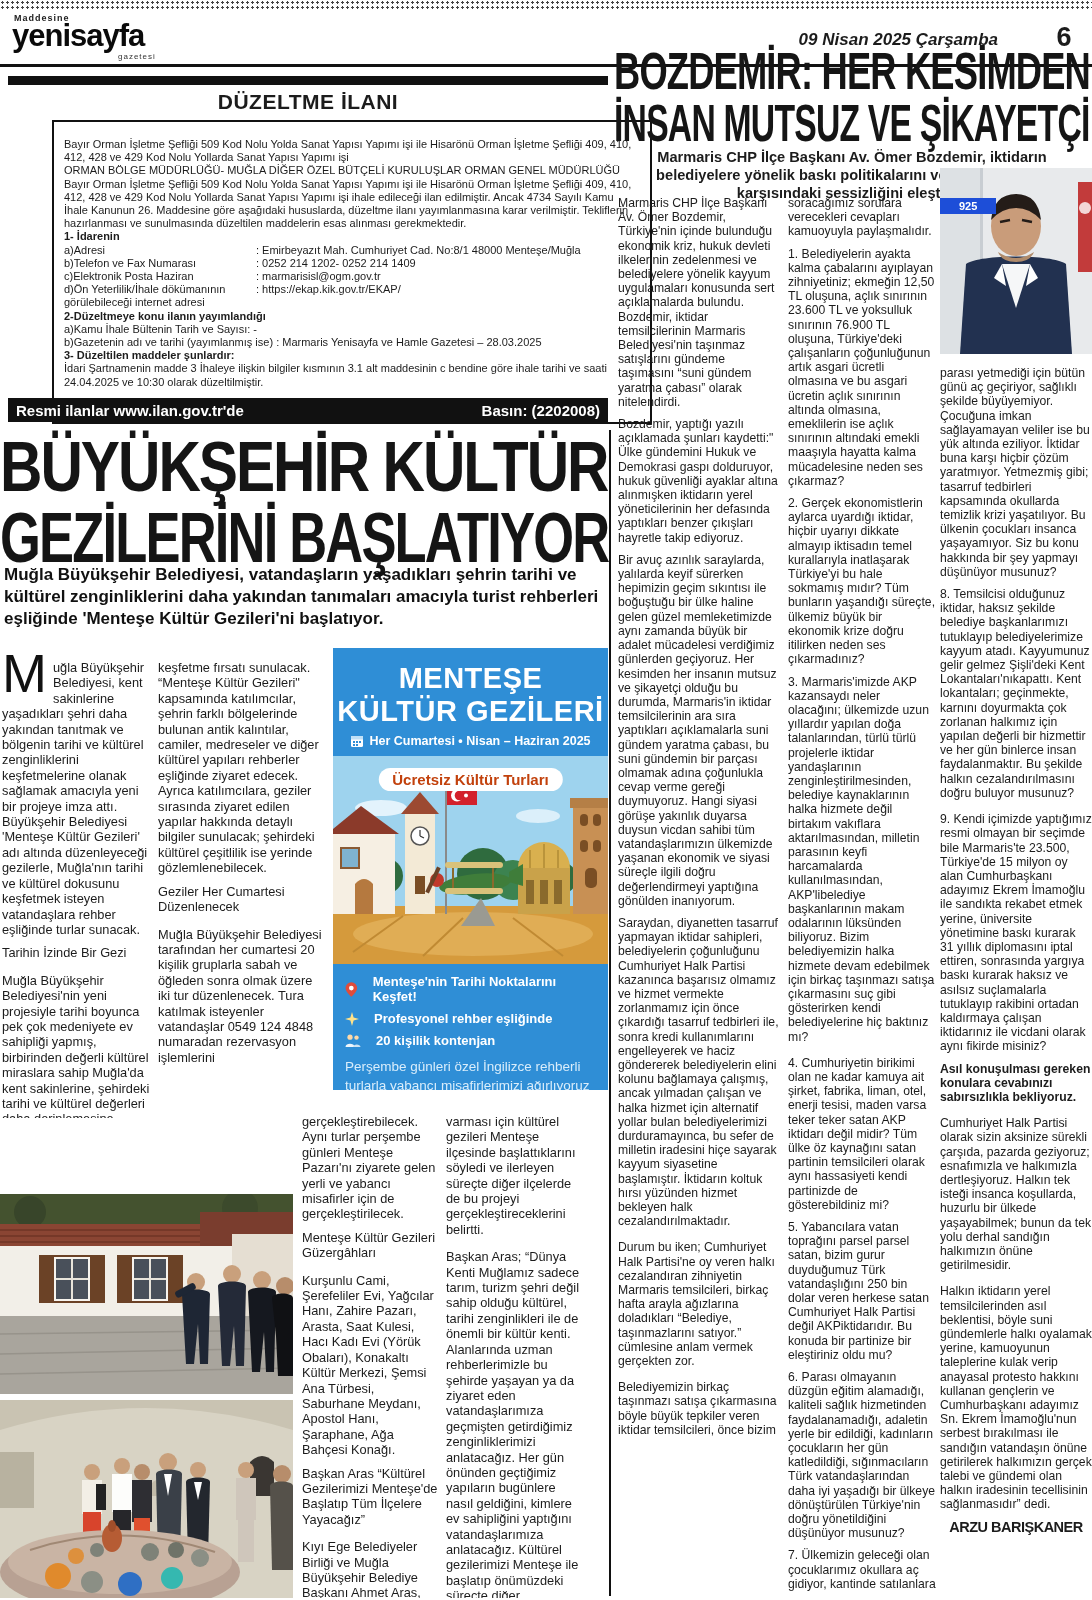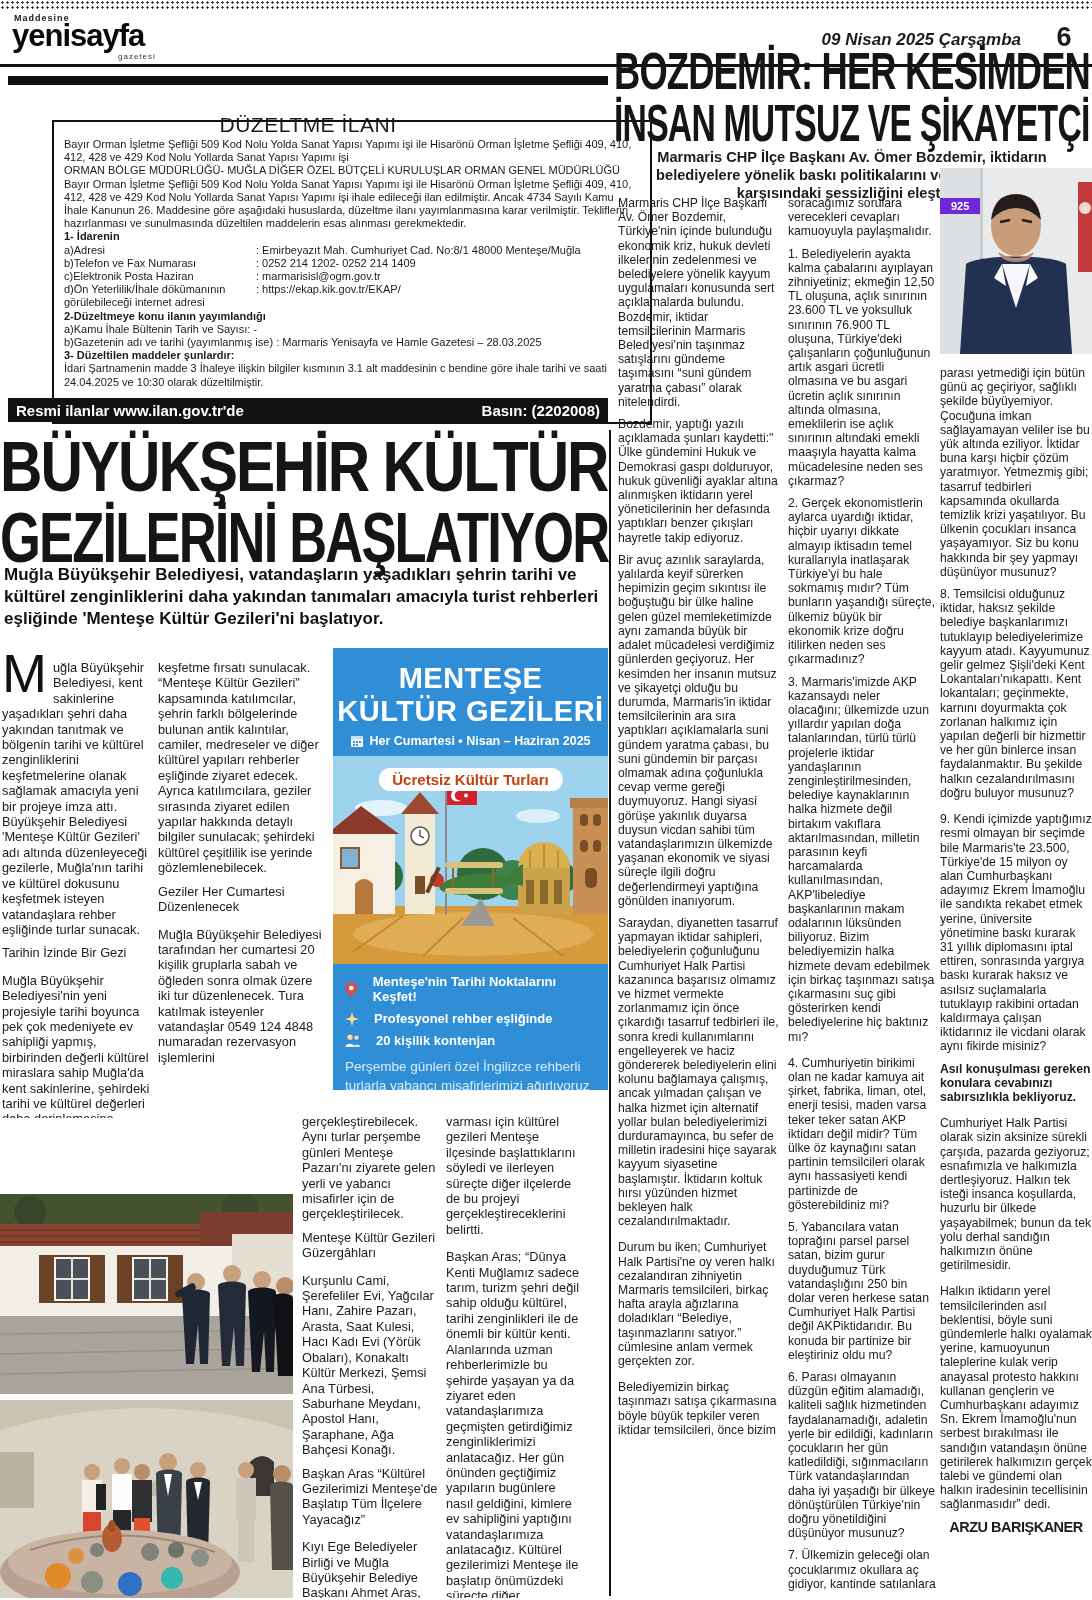--- a/index.html
+++ b/index.html
@@ -7,29 +7,29 @@
         font-family:"Liberation Sans",sans-serif;color:#1c1c1c;overflow:hidden;}
   .abs{position:absolute;}
 
   
   .dots{left:0;top:0;width:1092px;height:10px;
         background-image:radial-gradient(circle,#444 1px,transparent 1.3px);
         background-size:5px 5px;}
   .logo-top{left:14px;top:13px;font-size:9px;font-weight:bold;letter-spacing:1px;color:#222;}
   .logo-main{left:12px;top:18px;font-size:31px;font-weight:bold;letter-spacing:-1px;color:#0a0a0a;}
   .logo-sub{left:118px;top:52px;font-size:8px;color:#333;letter-spacing:1px;}
-  .hdr-date{left:781px;top:30px;width:240px;text-align:right;font-size:17px;font-weight:bold;font-style:italic;}
+  .hdr-date{left:758px;top:30px;width:240px;text-align:right;font-size:17px;font-weight:bold;font-style:italic;}
   .hdr-page{left:1044px;top:22px;width:40px;text-align:center;font-size:27px;font-weight:bold;}
   .hdr-rule{left:0;top:64px;width:1092px;height:3px;background:#111;}
 
   
   .dz-box{left:8px;top:76px;width:600px;height:346px;}
   .dz-topbar{position:absolute;left:0;top:0;width:600px;height:9px;background:#111;}
   .dz-title{position:absolute;left:0;top:14px;width:600px;text-align:center;
-            font-size:21px;font-weight:normal;letter-spacing:.5px;margin-top:23px;}
+            font-size:21px;font-weight:bold;letter-spacing:.5px;}
   .dz-inner{position:absolute;left:0;top:44px;width:576px;height:268px;border:2px solid #111;
             padding:16px 10px;font-size:11px;line-height:13.2px;overflow:hidden;margin-left:44px;}
   .dz-line{margin:0;}
   .t-b{font-weight:bold;}
   .t-pair .dz-label{display:inline-block;width:192px;vertical-align:top;}
   .dz-footbar{position:absolute;left:0;top:322px;width:600px;height:24px;background:#111;color:#fff;
               font-size:15px;font-weight:bold;display:flex;justify-content:space-between;align-items:center;
               padding:9px 8px;box-sizing:border-box;}
 
   
@@ -70,22 +70,22 @@
                font-weight:bold;font-size:15px;padding:3px 14px;border-radius:15px;white-space:nowrap;}
   .poster-feats{margin:10px 10px 0 12px;color:#fff;font-weight:bold;font-size:13px;}
   .pf-row{display:flex;align-items:center;gap:15px;margin-top:7px;}
   .poster-note{margin:9px 10px 0 12px;color:#d9edfb;font-size:13.5px;line-height:19px;}
 
   
   .photo{background:#ccc;}
   .photo1{left:0;top:1194px;width:293px;height:200px;}
   .photo2{left:0;top:1400px;width:293px;height:198px;}
   .b-photo{position:relative;width:152px;height:186px;margin-bottom:5px;}
-  .photo-tag{position:absolute;left:0;top:30px;background:#6d28d9;color:#fff;font-size:11px;
-             font-weight:bold;padding:1px 11px;}
+  .photo-tag{position:absolute;left:0;top:30px;background:#1d4ed8;color:#fff;font-size:11px;
+             font-weight:bold;padding:1px 19px;}
   svg{display:block;}
 </style>
 </head>
 <body>
 
 <div class="page">
 
   <div class="abs dots"></div>
   <div class="abs logo-top">Maddesine</div>
   <div class="abs logo-main">yenisayfa</div>

